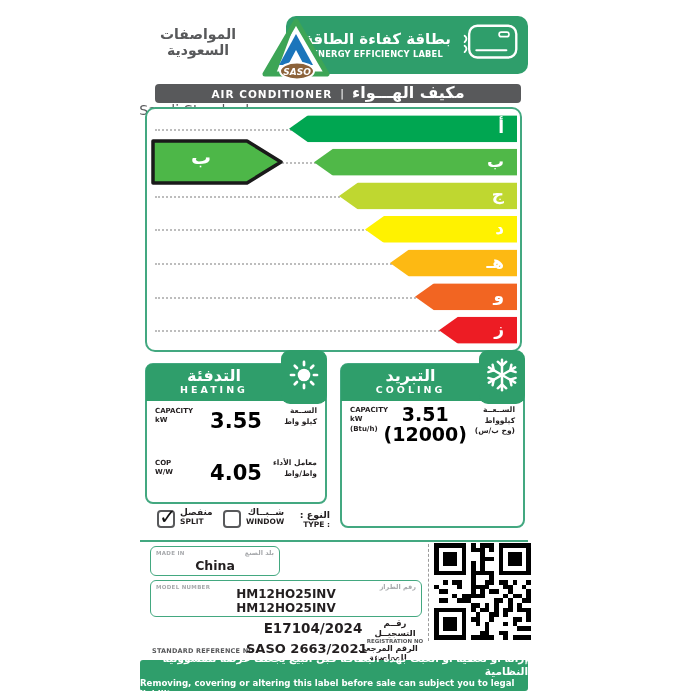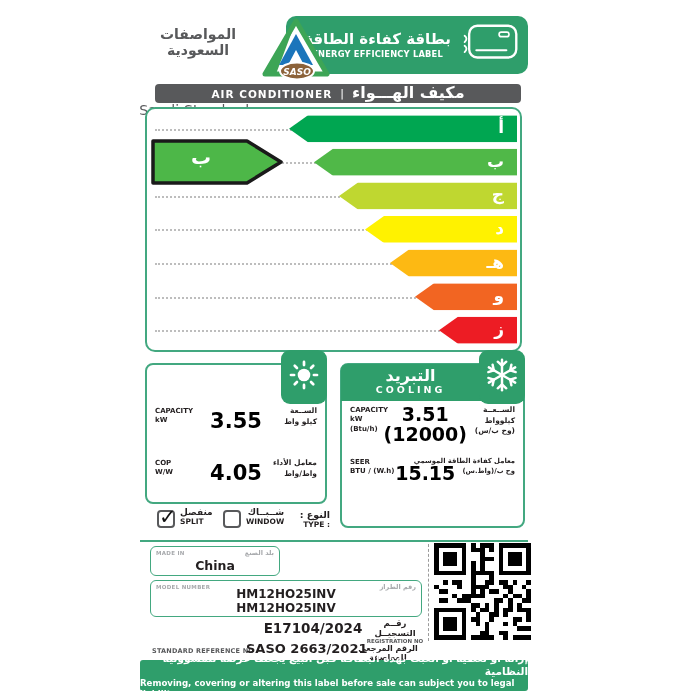--- a/index.html
+++ b/index.html
@@ -188,20 +188,24 @@
               <line x1="27.8" y1="27.8" x2="30.3" y2="30.3"></line>
             <line x1="20" y1="31" x2="20" y2="34.5"></line>
               <line x1="12.2" y1="27.8" x2="9.7" y2="30.3"></line>
             <line x1="9" y1="20" x2="5.5" y2="20"></line>
               <line x1="12.2" y1="12.2" x2="9.7" y2="9.7"></line>
             <line x1="20" y1="9" x2="20" y2="5.5"></line>
               <line x1="27.8" y1="12.2" x2="30.3" y2="9.7"></line>
           </g>
         </svg>
       </span>
+    </div>
+    <div class="sec-header" style="padding-right:44px;">
+      <div class="sec-title-ar">التدفئة</div>
+      <div class="sec-title-en">HEATING</div>
     </div>
     <div class="data-row" style="top:37px;height:52px;">
       <div class="lbl-en">
         <div>CAPACITY</div>
           <div>kW</div>
       </div>
       <div class="val">3.55</div>
       <div class="lbl-ar">
         <div>الســعة</div>
           <div>كيلو واط</div>
@@ -270,31 +274,20 @@
           <div>(Btu/h)</div>
       </div>
       <div class="val val-sm" style="left:46%;top:4px;">
         <div>3.51</div>
           <div>(12000)</div>
       </div>
       <div class="lbl-ar">
         <div>الســعــة</div>
           <div>كيلوواط</div>
           <div>(وح ب/س)</div>
-      </div>
-    </div>
-    <div class="data-row" style="top:88px;height:39px;">
-      <div class="lbl-en">
-        <div>SEER</div>
-          <div>BTU / (W.h)</div>
-      </div>
-      <div class="val val-sm" style="left:46%;top:11px;">15.15</div>
-      <div class="lbl-ar" style="font-size:6.8px;">
-        <div>معامل كفاءة الطاقة الموسمي</div>
-          <div>وح ب/(واط.س)</div>
       </div>
     </div>
   </div>
 
   <div class="abs" id="type-row">
     <div class="chk" style="left:12px;">
         <span class="tick">✓</span>
       </div>
     <div class="opt-lbl" style="left:35px;">
       <div class="opt-ar">منفصل</div>

